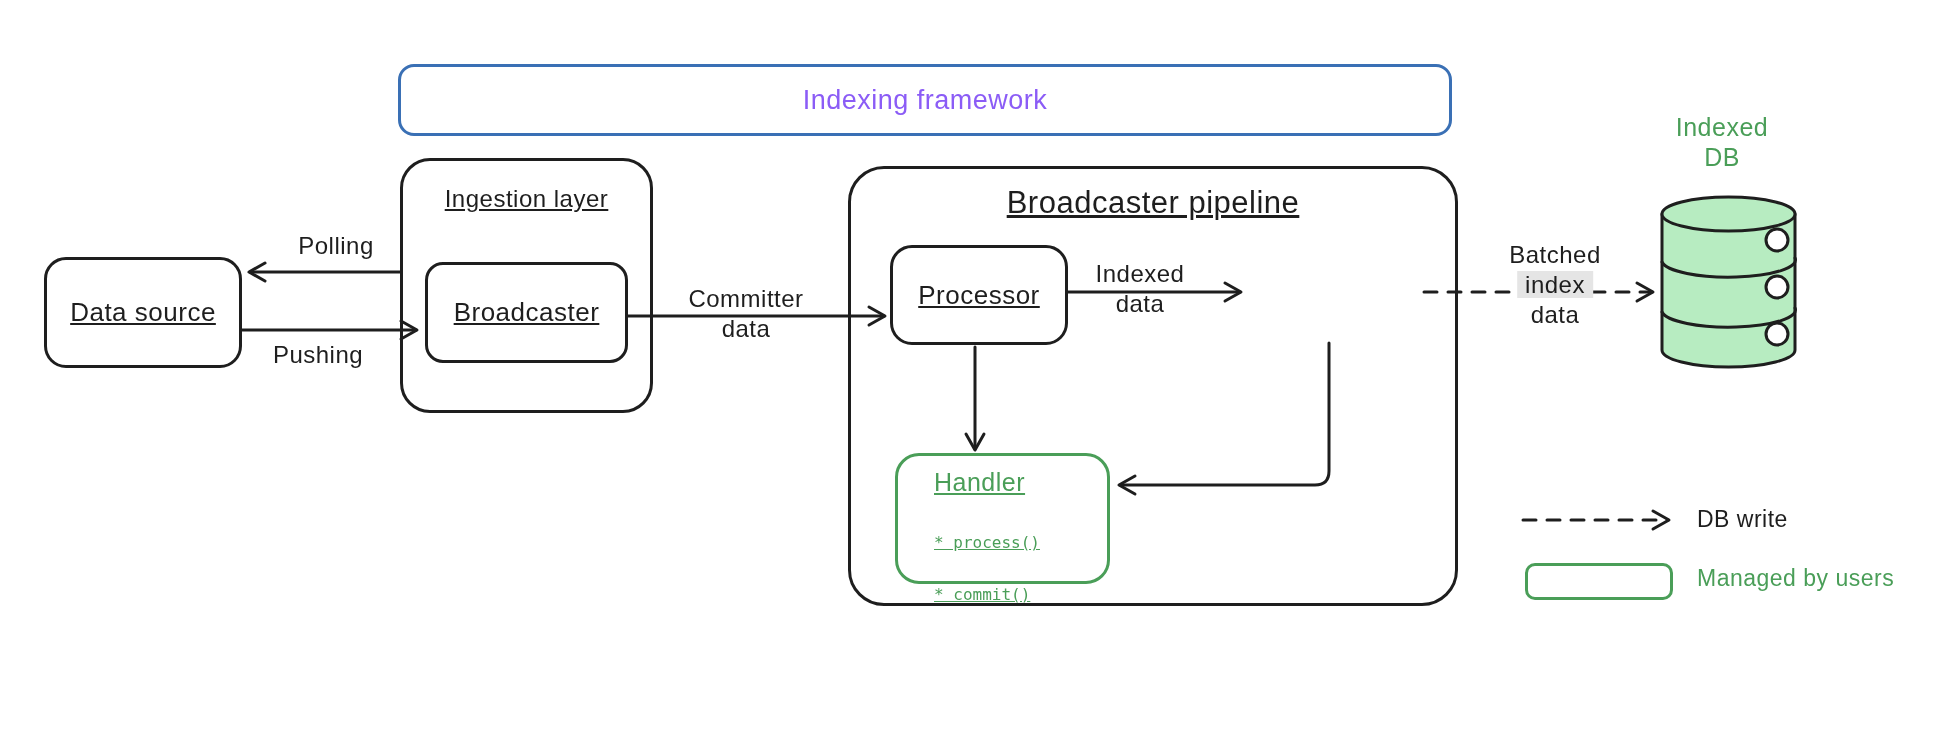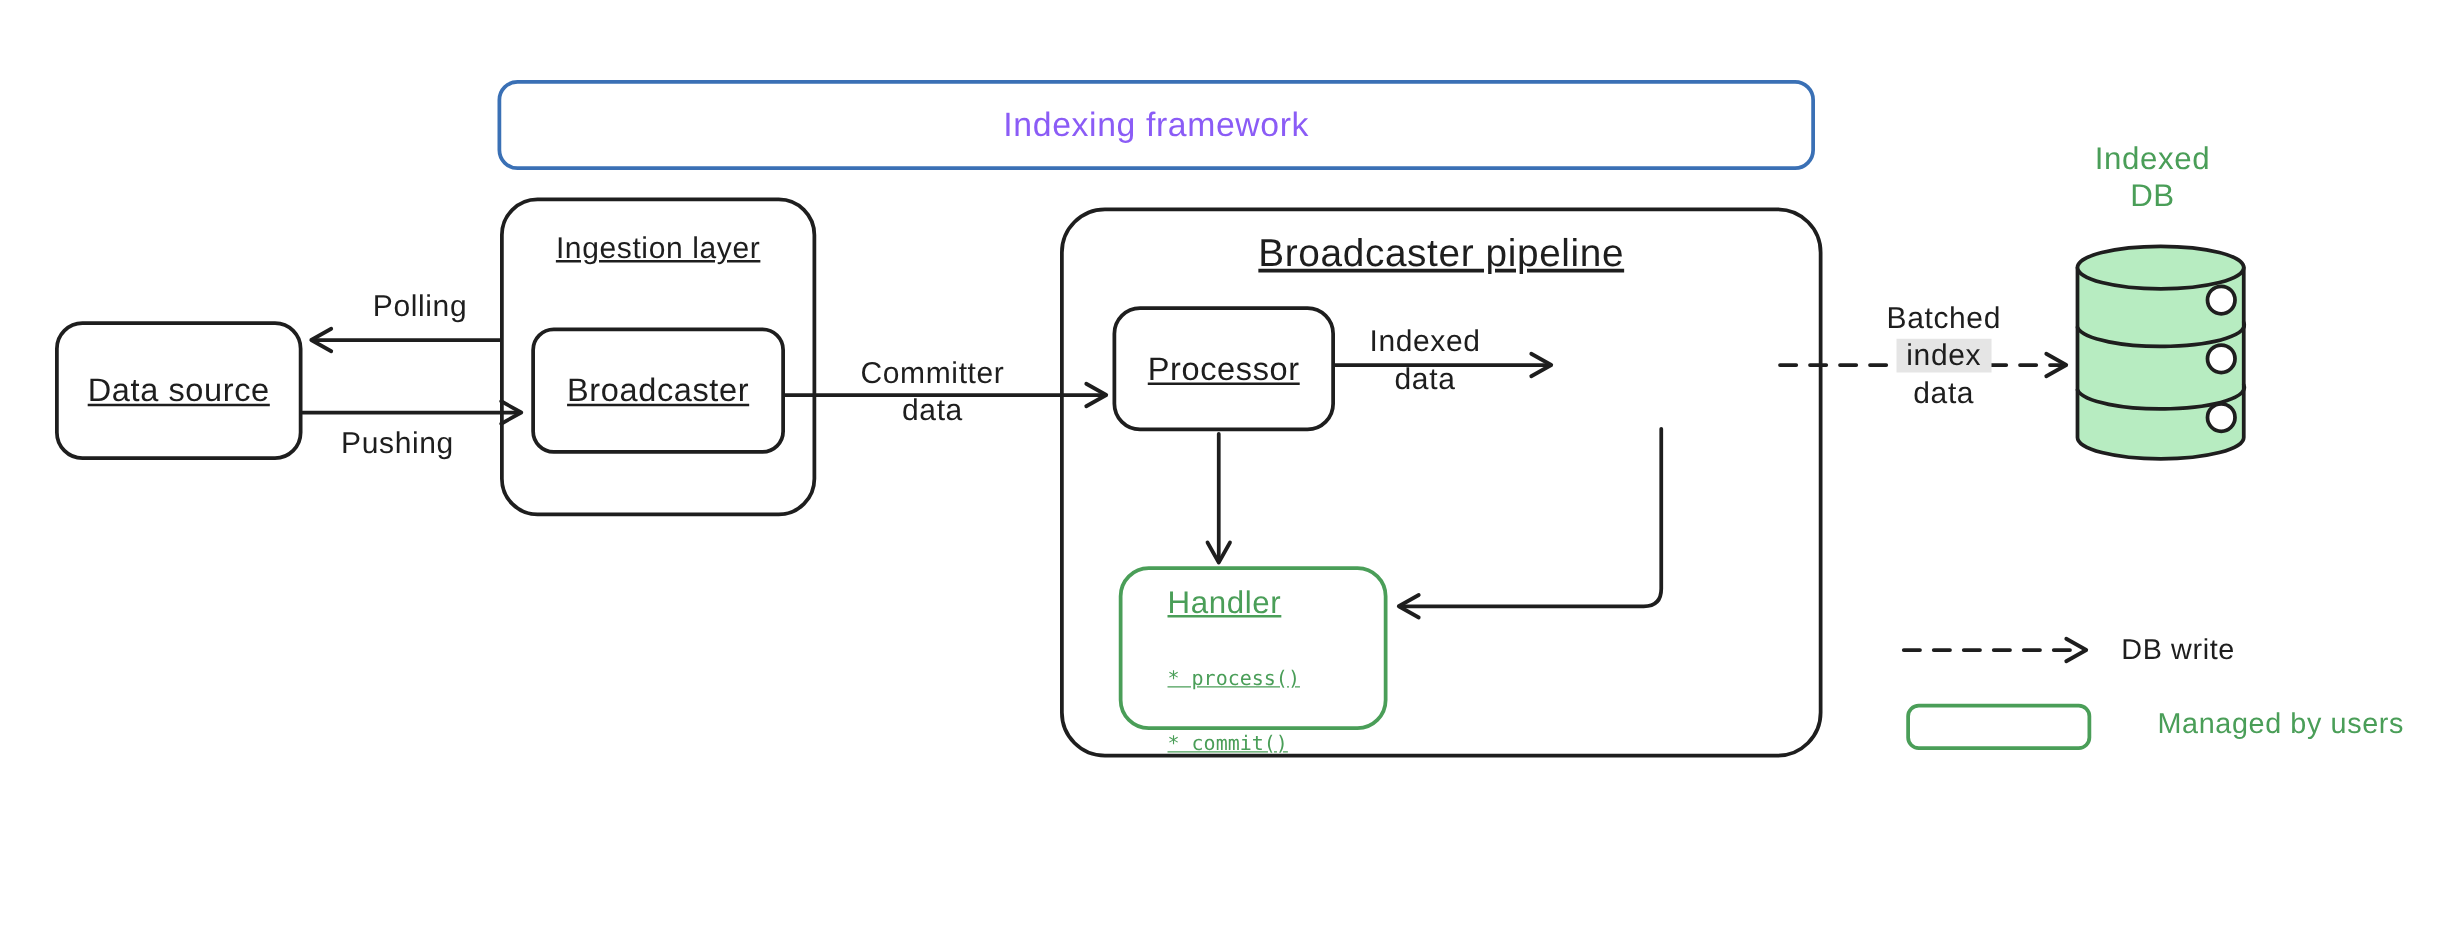--- a/index.html
+++ b/index.html
@@ -85,21 +85,21 @@
   .edge-label .on-line { background: #e5e5e5; padding: 0 8px; }
 
   .db-label { color: #4a9e58; font-size: 25px; }
 
   .legend-label {
     position: absolute;
     font-size: 23px;
     letter-spacing: 0.5px;
     white-space: nowrap;
   }
-  .legend-green { color: #4a9e58; margin-left: 29px; }
+  .legend-green { color: #4a9e58; }
 
   .legend-box {
     position: absolute;
     border: 3px solid #4a9e58;
     border-radius: 10px;
     background: transparent;
   }
 </style>
 </head>
 <body>

